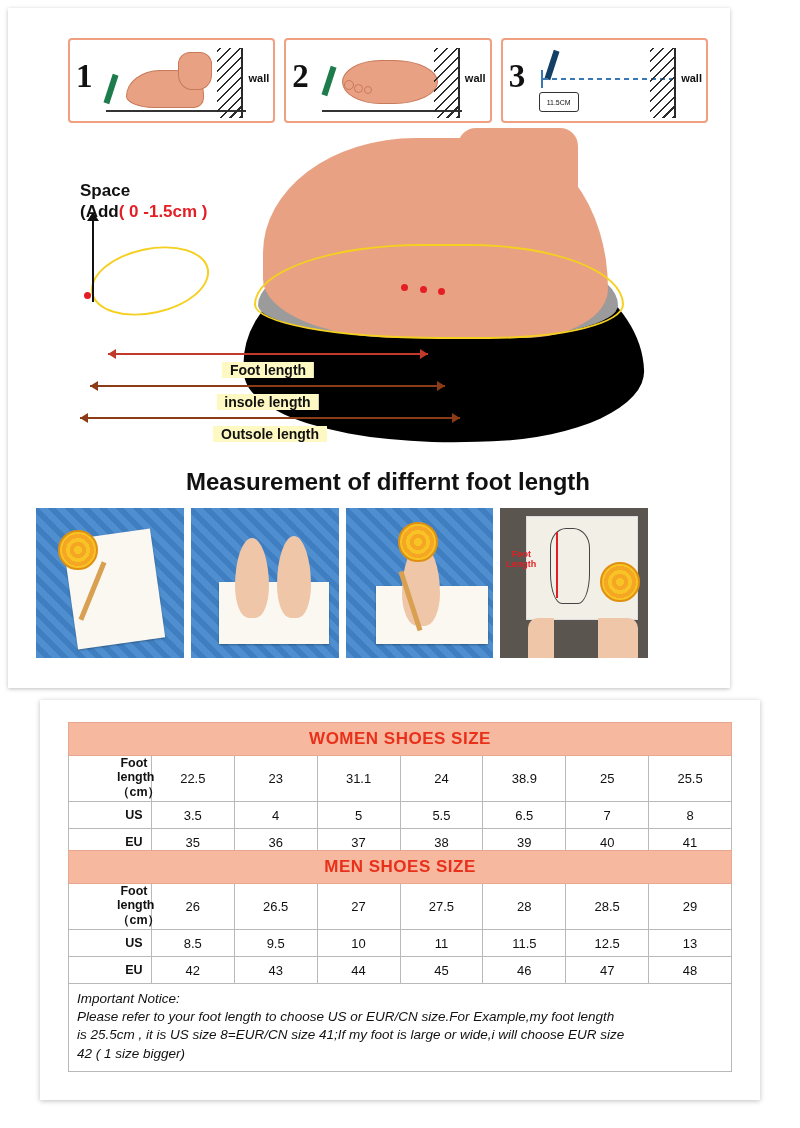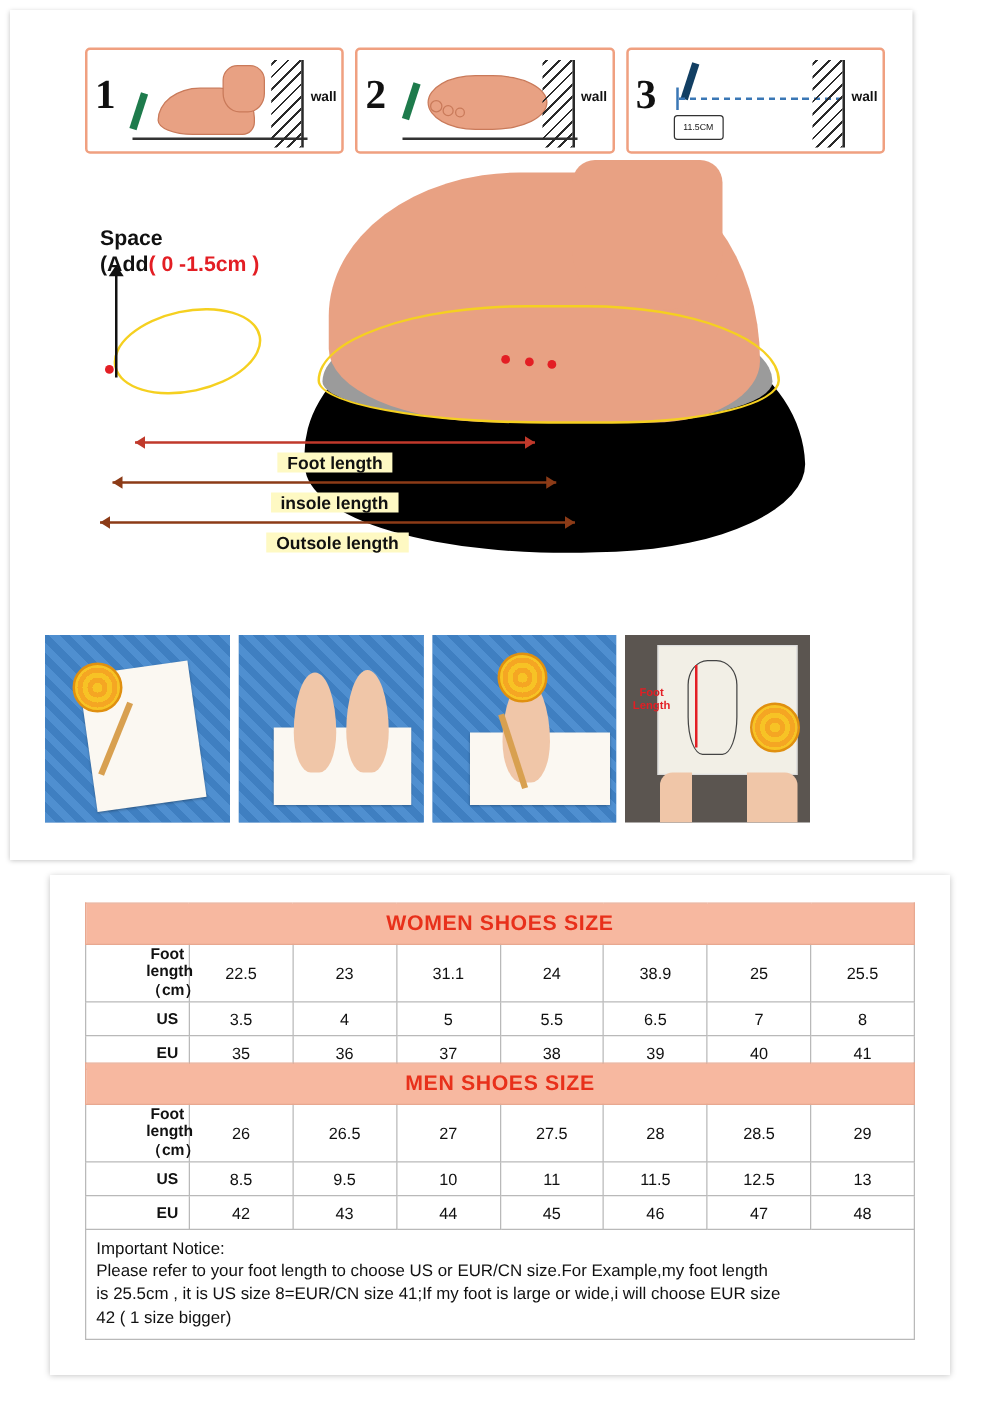--- a/index.html
+++ b/index.html
@@ -343,21 +343,21 @@
     padding-left: 48px;
   }
   .notice {
     border: 1px solid #b9b9b9;
     border-top: none;
     padding: 6px 8px 8px 8px;
     font-size: 13.5px;
     color: #111;
     line-height: 1.35;
   }
-  .notice .line { display: block; }
+  .notice .line { display: block; font-style: italic; }
 </style>
 </head>
 <body>
 
 <div id="page">
 
   <div class="top-panel">
 
     <div class="steps">
 
@@ -421,20 +421,21 @@
       </div>
       <div class="meas-row" style="left:22px; top:250px; width:355px; color:#8c3b17;">
         <div class="meas-line" style="color:#8c3b17; background:#8c3b17;"></div>
         <div class="meas-text">insole length</div>
       </div>
       <div class="meas-row" style="left:12px; top:282px; width:380px; color:#8c3b17;">
         <div class="meas-line" style="color:#8c3b17; background:#8c3b17;"></div>
         <div class="meas-text">Outsole length</div>
       </div>
 
+      <div class="diagram-title">Measurement of differnt foot length</div>
     </div>
 
     <div class="photos">
 
       <div class="photo">
         <div class="mat"></div>
         <div class="paper" style="left:34px; top:26px; width:88px; height:110px; transform:rotate(-8deg);"></div>
         <div class="stick" style="left:54px; top:52px;"></div>
         <div class="lolly" style="left:22px; top:22px;"></div>
       </div>

